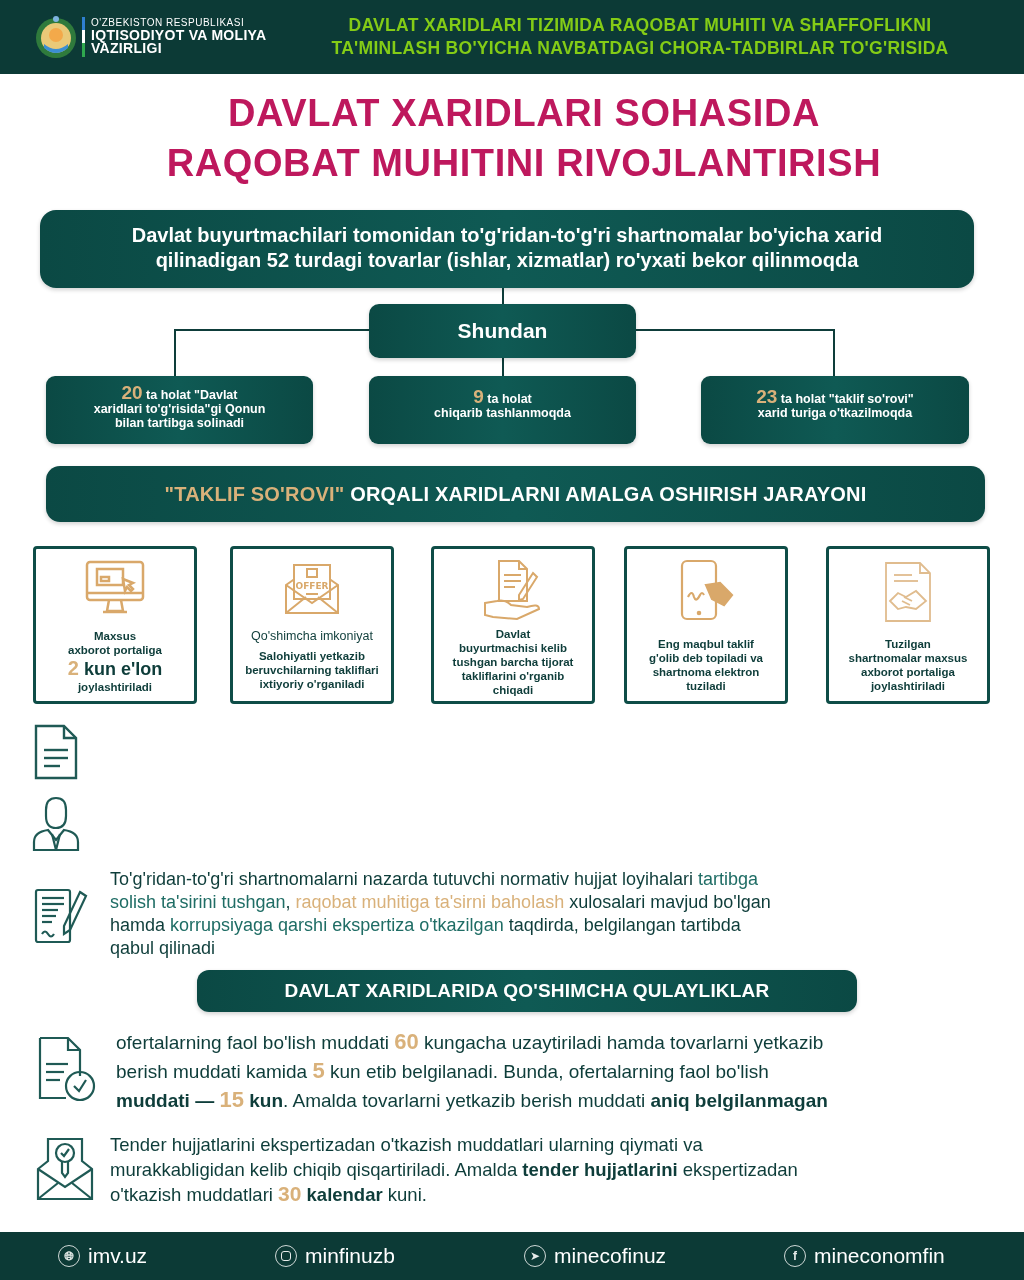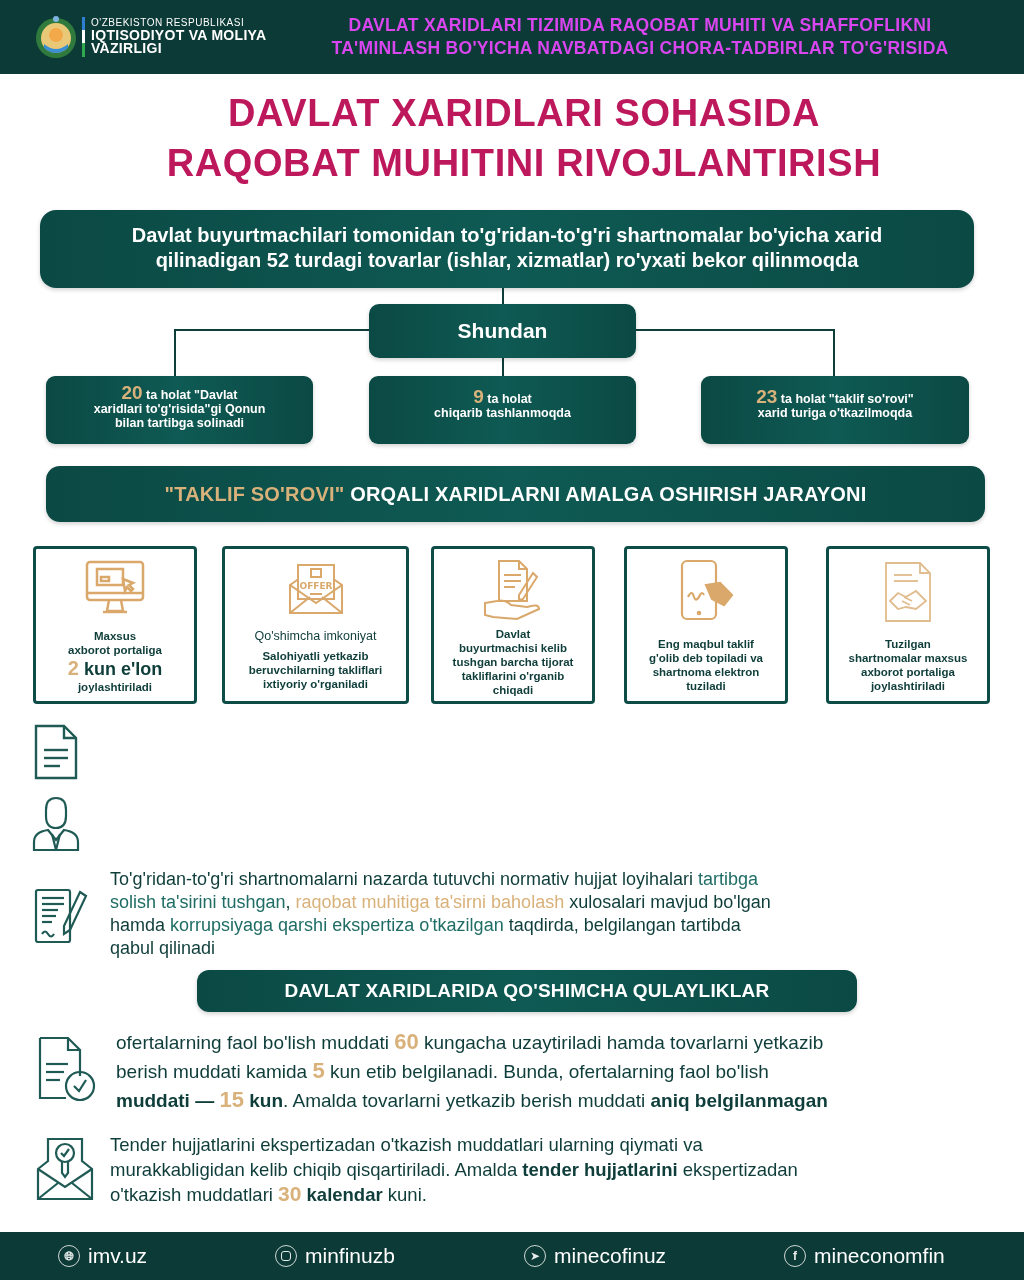--- a/index.html
+++ b/index.html
@@ -6,21 +6,21 @@
   html, body { width: 1024px; height: 1280px; background: #ffffff; overflow: hidden; }
   body { font-family: "Liberation Sans", "DejaVu Sans", sans-serif; color: #0e3d3a; position: relative; }
 
   .topbar { position: absolute; left: 0; top: 0; width: 1024px; height: 74px; background: #0c3a36; }
   .emblem { position: absolute; left: 34px; top: 14px; width: 44px; height: 46px; }
   .flagbar { position: absolute; left: 82px; top: 17px; width: 3px; height: 40px;
     background: linear-gradient(#2f7fd0 0 33%, #ffffff 33% 66%, #2fa84f 66% 100%); }
   .ministry { position: absolute; left: 91px; top: 16px; color: #fff; line-height: 13px; }
   .ministry .l1 { font-size: 10px; letter-spacing: 0.5px; font-weight: 400; }
   .ministry .l2, .ministry .l3 { font-size: 14px; font-weight: 700; letter-spacing: 0.3px; }
-  .doc-title { position: absolute; left: 270px; top: 14px; width: 740px; text-align: center; color: #d946ef;
+  .doc-title { position: absolute; left: 270px; top: 14px; width: 740px; text-align: center; color: #84cc16;
     font-weight: 700; font-size: 17.5px; line-height: 23px; letter-spacing: 0.3px; }
 
   .main-title { position: absolute; left: 12px; top: 88px; width: 1024px; text-align: center; color: #be185d;
     font-weight: 700; font-size: 38px; line-height: 50px; letter-spacing: 0.6px; }
 
   .pill { position: absolute; background: linear-gradient(90deg, #0b4944, #0f5a54 50%, #0b4944);
     color: #fff; border-radius: 16px; box-shadow: 0 2px 4px rgba(0,0,0,0.18); }
   .pill-main { left: 40px; top: 210px; width: 934px; height: 78px; text-align: center;
     font-size: 20px; font-weight: 700; line-height: 25px; padding-top: 13px; }
 
@@ -38,21 +38,21 @@
   .pill-process { left: 46px; top: 466px; width: 939px; height: 56px; border-radius: 14px; text-align: center;
     font-size: 20px; font-weight: 700; line-height: 56px; letter-spacing: 0.2px; }
   .pill-process .accent { color: #d9b17a; }
 
   .card { position: absolute; top: 546px; width: 164px; height: 158px; border: 3px solid #0e4d47; border-radius: 4px;
     background: #fff; text-align: center; }
   .card .icon { position: absolute; left: 50%; transform: translateX(-50%); }
   .card .txt { position: absolute; left: 4px; right: 4px; color: #0e3d3a; font-weight: 700; font-size: 11.5px; line-height: 14px; }
   .card .big { font-size: 18px; line-height: 22px; }
   .card .big .n { color: #d9b17a; font-size: 20px; }
-  .c1 { left: 33px; } .c2 { left: 222px; width: 187px; } .c3 { left: 431px; } .c4 { left: 624px; } .c5 { left: 826px; }
+  .c1 { left: 33px; } .c2 { left: 230px; width: 164px; } .c3 { left: 431px; } .c4 { left: 624px; } .c5 { left: 826px; }
 
   .row { position: absolute; left: 30px; width: 970px; }
   .row .ricon { position: absolute; left: 0; top: 0; }
   .row .rtext { position: absolute; left: 80px; font-size: 18px; line-height: 23px; color: #0e3d3a; font-weight: 400; }
   .hl-gold { color: #d9b17a; }
   .hl-teal { color: #1f6d65; }
   .bold { font-weight: 700; margin-top: 16px; }
 
   .pill-extra { left: 197px; top: 970px; width: 660px; height: 42px; border-radius: 12px; text-align: center;
     font-size: 19px; font-weight: 700; line-height: 42px; letter-spacing: 0.2px; }

